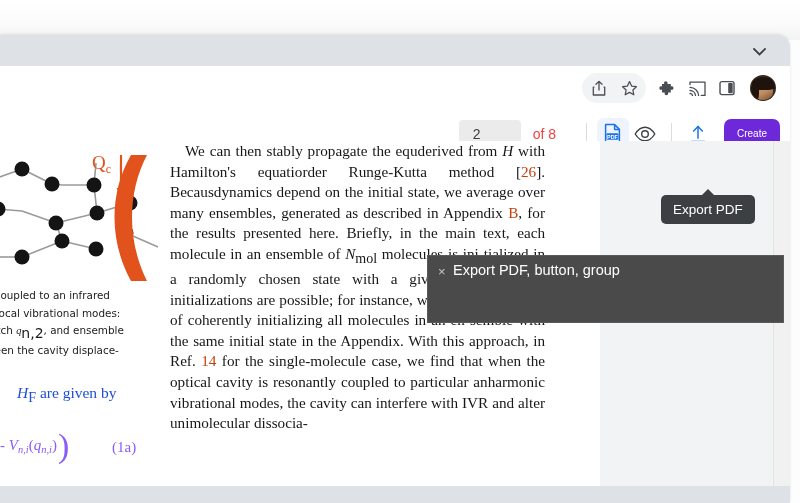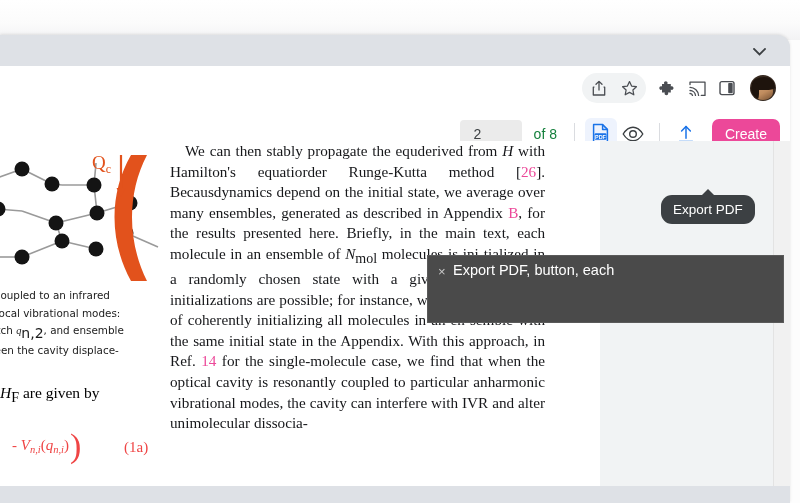--- a/index.html
+++ b/index.html
@@ -103,39 +103,39 @@
     background: #ebebeb;
     border: none; border-radius: 4px;
     text-align: left;
     padding-left: 14px;
     font-size: 14px;
     color: #3c4043;
     font-family: "Liberation Sans", sans-serif;
     outline: none;
   }
   .page-of {
-    font-size: 14px; color: #15803d;
-    margin-left: 12px; margin-right: 7px;
+    font-size: 14px; color: #ef4444;
+    margin-left: 12px; margin-right: 20px;
     white-space: nowrap;
   }
   .bar-sep {
     width: 1px; height: 22px; background: #dadce0; margin: 0 10px;
   }
   .app-icon-btn {
     width: 32px; height: 32px;
     display: flex; align-items: center; justify-content: center;
     border-radius: 6px; cursor: pointer;
   }
   .app-icon-btn.active-bg { background: #eef3fd; }
   .create-btn {
     height: 30px;
-    background: #ec4899;
+    background: #6d28d9;
     color: #ffffff;
     border: none; border-radius: 7px;
-    font-size: 14px;
+    font-size: 10px;
     padding: 0 13px;
     margin-left: 10px;
     cursor: pointer;
     font-family: "Liberation Sans", sans-serif;
   }
 
   
   .content-area {
     position: absolute; left: 0; top: 106px; width: 790px; height: 345px;
     background: #f1f1f1;
@@ -178,63 +178,63 @@
     color: #1a1a1a;
     padding-left: 0px;
     margin-top: 4px;
     white-space: nowrap;
   }
   .fig-caption div { text-indent: -14px; padding-left: 0; }
 
   .left-math-text {
     font-family: "Liberation Serif", serif;
     font-size: 15.5px;
-    color: #000000;
+    color: #1d4ed8;
     margin-top: 24px;
     white-space: nowrap;
+    padding-left: 17px;
   }
   .left-eq-row {
     position: relative;
     font-family: "Liberation Serif", serif;
     font-size: 15px;
-    color: #ef4444;
+    color: #8b5cf6;
     margin-top: 32px;
     white-space: nowrap;
-    margin-left: 12px;
   }
   .big-paren {
     font-size: 34px; line-height: 0; position: relative; top: 7px; left: 1px;
   }
   .eq-tag { position: absolute; left: 112px; top: 2px; font-size: 15px; }
 
   
   .body-text {
     font-family: "Liberation Serif", serif;
     font-size: 15.2px;
     line-height: 20.6px;
     color: #16171a;
     text-align: justify;
     width: 375px;
   }
   .body-text p { margin: 0; }
   .body-text p.indent { text-indent: 15px; }
-  .ref-link { color: #ec4899; }
+  .ref-link { color: #c2410c; }
   .mvar { font-style: italic; font-family: "Liberation Serif", serif; }
   .msub { font-size: 14px; vertical-align: -0.25em; font-style: normal; }
   .mvar-sub { font-size: 10.5px; vertical-align: -0.25em; font-style: italic; }
 
   
   .tooltip {
     position: absolute;
     left: 661px; top: 160px;
     background: #3c4043;
     color: #ffffff;
     font-size: 13.5px;
     padding: 7px 12px;
-    border-radius: 11px;
+    border-radius: 5px;
     white-space: nowrap;
     z-index: 40;
   }
   .tooltip-arrow {
     position: absolute; left: 40px; top: -6px;
     width: 0; height: 0;
     border-left: 7px solid transparent;
     border-right: 7px solid transparent;
     border-bottom: 7px solid #3c4043;
   }
@@ -446,17 +446,17 @@
       </div>
     </div>
 
     <div class="tooltip">
       <div class="tooltip-arrow"></div>
       <span>Export PDF</span>
     </div>
 
     <div class="a11y-overlay">
       <span class="a11y-close">×</span>
-      <span class="a11y-text">Export PDF, button, each</span>
+      <span class="a11y-text">Export PDF, button, group</span>
     </div>
 
   </div>
 </div>
 
 </body></html>

